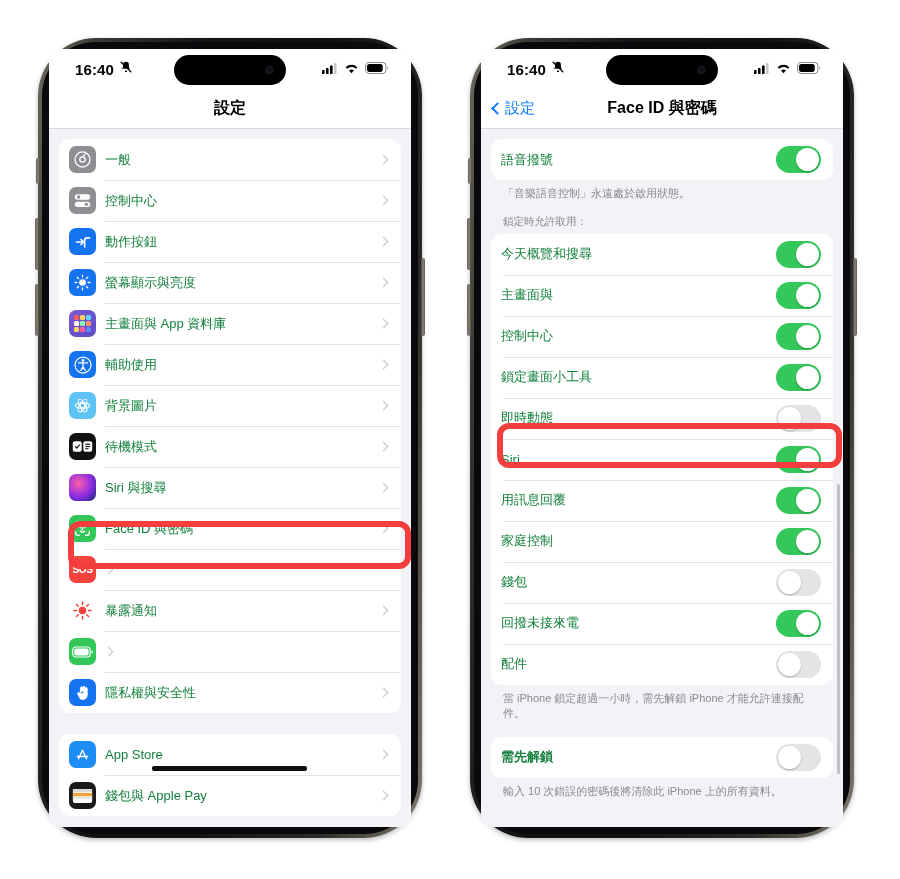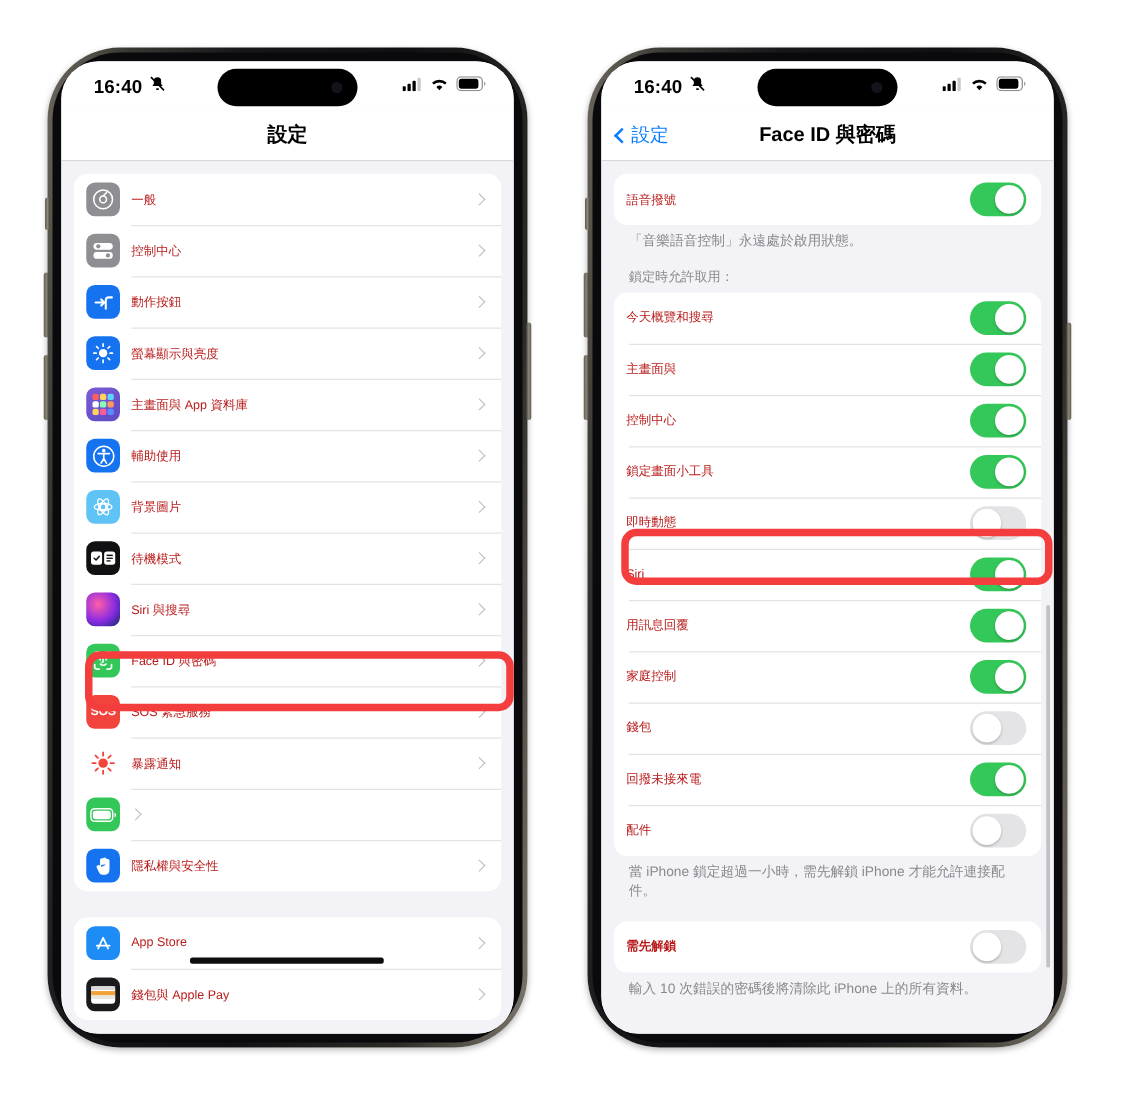--- a/index.html
+++ b/index.html
@@ -22,21 +22,21 @@
     background: linear-gradient(100deg,#6e6a60 0%,#3a3833 12%,#16161a 30%,#101013 55%,#2c2a26 80%,#7d786c 100%);
     box-shadow: 0 2px 5px rgba(0,0,0,.28);
   }
   .frame-inner {
     position: absolute; inset: 4px;
     border-radius: 54px;
     background: #0a0a0c;
   }
   .screen {
     position: absolute; inset: 11px;
-    border-radius: 30px;
+    border-radius: 12px;
     background: #f2f2f7;
     overflow: hidden;
   }
   
   .btn-side { position: absolute; background: linear-gradient(90deg,#5f5a4f,#8d877a 50%,#4a463d); border-radius:2px; }
   .phone.left .btn-silence { left:-2px; top:120px; width:4px; height:26px; }
   .phone.left .btn-volup   { left:-3px; top:180px; width:4px; height:52px; }
   .phone.left .btn-voldn   { left:-3px; top:246px; width:4px; height:52px; }
   .phone.right .btn-silence{ left:-2px; top:120px; width:4px; height:26px; }
   .phone.right .btn-volup  { left:-3px; top:180px; width:4px; height:52px; }
@@ -85,21 +85,21 @@
     position:relative;
   }
   .row + .row::before {
     content:""; position:absolute; left: 46px; right:0; top:0; height:.5px; background:#e3e3e6;
   }
   .row.plain + .row.plain::before { left: 12px; }
   .app-icon {
     width: 27px; height:27px; border-radius: 7px; flex:none; margin-right: 9px;
     display:flex; align-items:center; justify-content:center; overflow:hidden;
   }
-  .row-label { font-size: 10px; color:#b91c1c; flex:1; white-space:nowrap; }
+  .row-label { font-size: 13px; color:#15803d; flex:1; white-space:nowrap; }
   .chev {
     width:7px;height:7px;border-top:1.8px solid #c2c2c6;border-right:1.8px solid #c2c2c6;
     transform: rotate(45deg); flex:none; margin-right:2px;
   }
   .section-gap { height: 13px; }
 
   
   .toggle { width: 45px; height: 27px; border-radius: 14px; flex:none; position:relative;
             background:#e4e4e7; }
   .toggle.on { background:#34c759; }
@@ -334,21 +334,20 @@
                     <path d="M9.2 15.6c.9.9 1.9 1.1 2.8 1.1s1.9-.2 2.8-1.1"></path>
                   </g>
                 </svg>
             </span>
             <span class="row-label">Face ID 與密碼</span>
             <span class="chev"></span>
           </div>
 
           <div class="row">
             <span class="app-icon ic-sos">SOS</span>
-            <span class="row-label">SOS 緊急服務</span>
             <span class="chev"></span>
           </div>
 
           <div class="row">
             <span class="app-icon ic-expose">
               <svg width="21" height="21" viewBox="0 0 24 24">
                   <circle cx="12" cy="12" r="4.3" fill="#f2443c"></circle>
                   <g stroke="#f2443c" stroke-width="1.7" stroke-linecap="round">
                     <path d="M12 2.2v3M12 18.8v3M2.2 12h3M18.8 12h3M5.1 5.1l2.1 2.1M16.8 16.8l2.1 2.1M18.9 5.1l-2.1 2.1M7.2 16.8l-2.1 2.1"></path>
                   </g>

